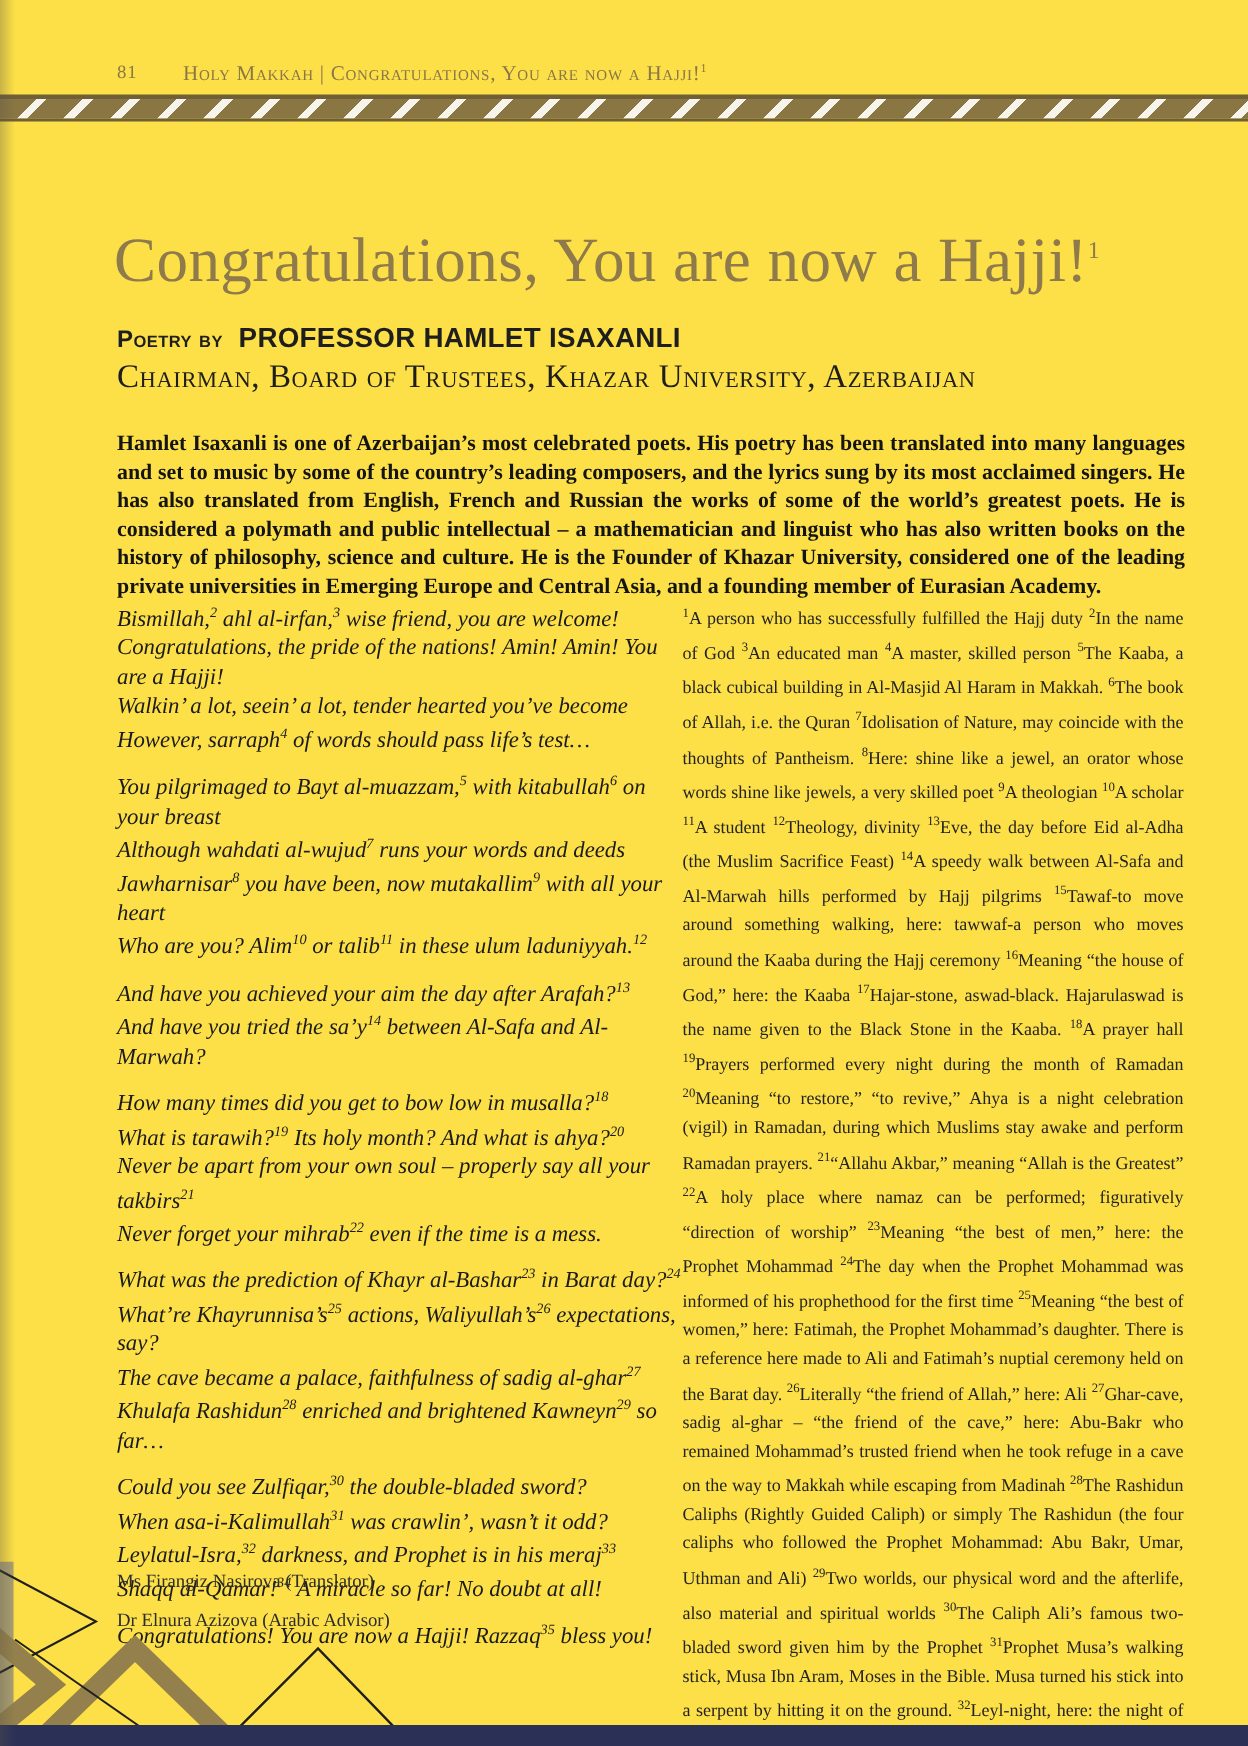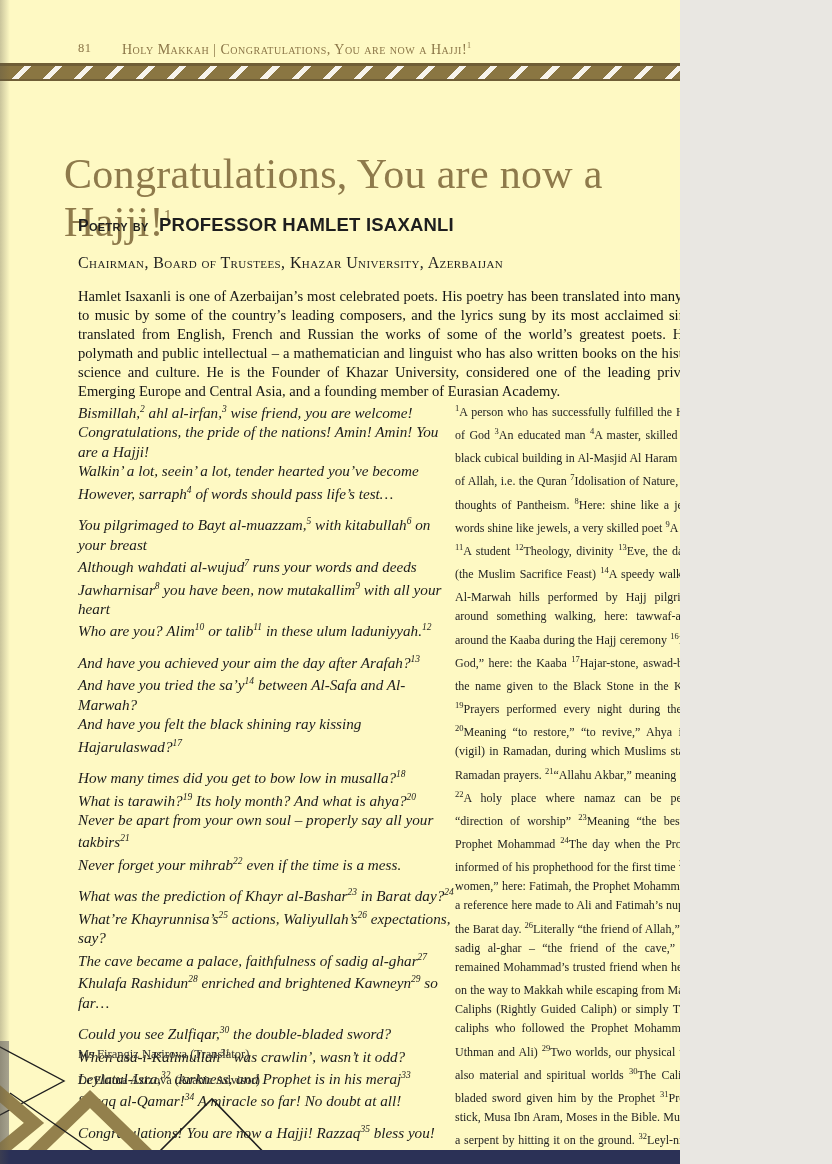--- a/index.html
+++ b/index.html
@@ -1,37 +1,37 @@
 <!DOCTYPE html>
 <html><head>
 <meta charset="utf-8">
 <style>
   html,body{margin:0;padding:0;background:#e9e7e2;}
-  .page{position:relative;width:680px;height:1164px;background:#fef9c3;overflow:hidden;
+  .page{position:relative;width:832px;height:1164px;background:#fde047;overflow:hidden;
         font-family:"Liberation Serif",serif;color:#1c1c1c;}
   
   .running-head{position:absolute;top:41px;left:78px;display:flex;color:#8b7648;
         font-variant:small-caps;font-size:14px;letter-spacing:.5px;}
   .pagenum{width:44px;font-variant:normal;font-size:12.5px;}
   .running-head sup{font-size:8px;}
   
   .gold-band{position:absolute;top:63px;left:0;width:832px;height:13px;
         background:repeating-linear-gradient(135deg,#8a7642 0 17px,#f7f4ec 17px 22px);
         border-top:3px solid #6f5e36;border-bottom:2px solid #6f5e36;}
   
-  .title{position:absolute;top:150px;left:64px;margin:0;font-weight:normal;
+  .title{position:absolute;top:150px;left:76px;margin:0;font-weight:normal;
         font-size:42px;color:#8e7a4b;letter-spacing:.3px;}
   .title sup{font-size:16px;}
   .byline{position:absolute;top:214px;left:78px;font-family:"Liberation Sans",sans-serif;color:#1e1e1e;white-space:nowrap;}
   .by-prefix{font-variant:small-caps;font-weight:bold;font-size:16px;letter-spacing:.3px;margin-right:6px;}
   .by-name{text-transform:uppercase;font-weight:bold;font-size:18.5px;letter-spacing:.2px;}
-  .role{position:absolute;top:254px;left:78px;font-variant:small-caps;font-size:16px;
+  .role{position:absolute;top:238px;left:78px;font-variant:small-caps;font-size:22px;
         color:#1e1e1e;letter-spacing:.4px;}
   
-  .intro{position:absolute;top:287px;left:78px;width:712px;margin:0;font-weight:normal;
+  .intro{position:absolute;top:287px;left:78px;width:712px;margin:0;font-weight:bold;
         font-size:14.6px;line-height:18.9px;text-align:justify;color:#141414;}
   
   .poem{position:absolute;top:400px;left:78px;width:380px;font-style:italic;
         font-size:15.2px;line-height:19.4px;color:#1b1b1b;}
   .stanza{margin-bottom:9px;}
   .poem sup{font-size:9.5px;}
   
   .footnotes{position:absolute;top:399px;left:455px;width:334px;font-size:12px;
         line-height:19.15px;text-align:justify;color:#232323;}
   .footnotes sup{font-size:8.5px;}
@@ -76,21 +76,20 @@
       </div>
       <div class="stanza">
         <div class="line">You pilgrimaged to Bayt al-muazzam,<sup>5</sup> with kitabullah<sup>6</sup> on your breast</div>
         <div class="line">Although wahdati al-wujud<sup>7</sup> runs your words and deeds</div>
         <div class="line">Jawharnisar<sup>8</sup> you have been, now mutakallim<sup>9</sup> with all your heart</div>
         <div class="line">Who are you? Alim<sup>10</sup> or talib<sup>11</sup> in these ulum laduniyyah.<sup>12</sup></div>
       </div>
       <div class="stanza">
         <div class="line">And have you achieved your aim the day after Arafah?<sup>13</sup></div>
         <div class="line">And have you tried the sa’y<sup>14</sup> between Al-Safa and Al-Marwah?</div>
-        <div class="line">And have you felt the black shining ray kissing Hajarulaswad?<sup>17</sup></div>
       </div>
       <div class="stanza">
         <div class="line">How many times did you get to bow low in musalla?<sup>18</sup></div>
         <div class="line">What is tarawih?<sup>19</sup> Its holy month? And what is ahya?<sup>20</sup></div>
         <div class="line">Never be apart from your own soul – properly say all your takbirs<sup>21</sup></div>
         <div class="line">Never forget your mihrab<sup>22</sup> even if the time is a mess.</div>
       </div>
       <div class="stanza">
         <div class="line">What was the prediction of Khayr al-Bashar<sup>23</sup> in Barat day?<sup>24</sup></div>
         <div class="line">What’re Khayrunnisa’s<sup>25</sup> actions, Waliyullah’s<sup>26</sup> expectations, say?</div>

